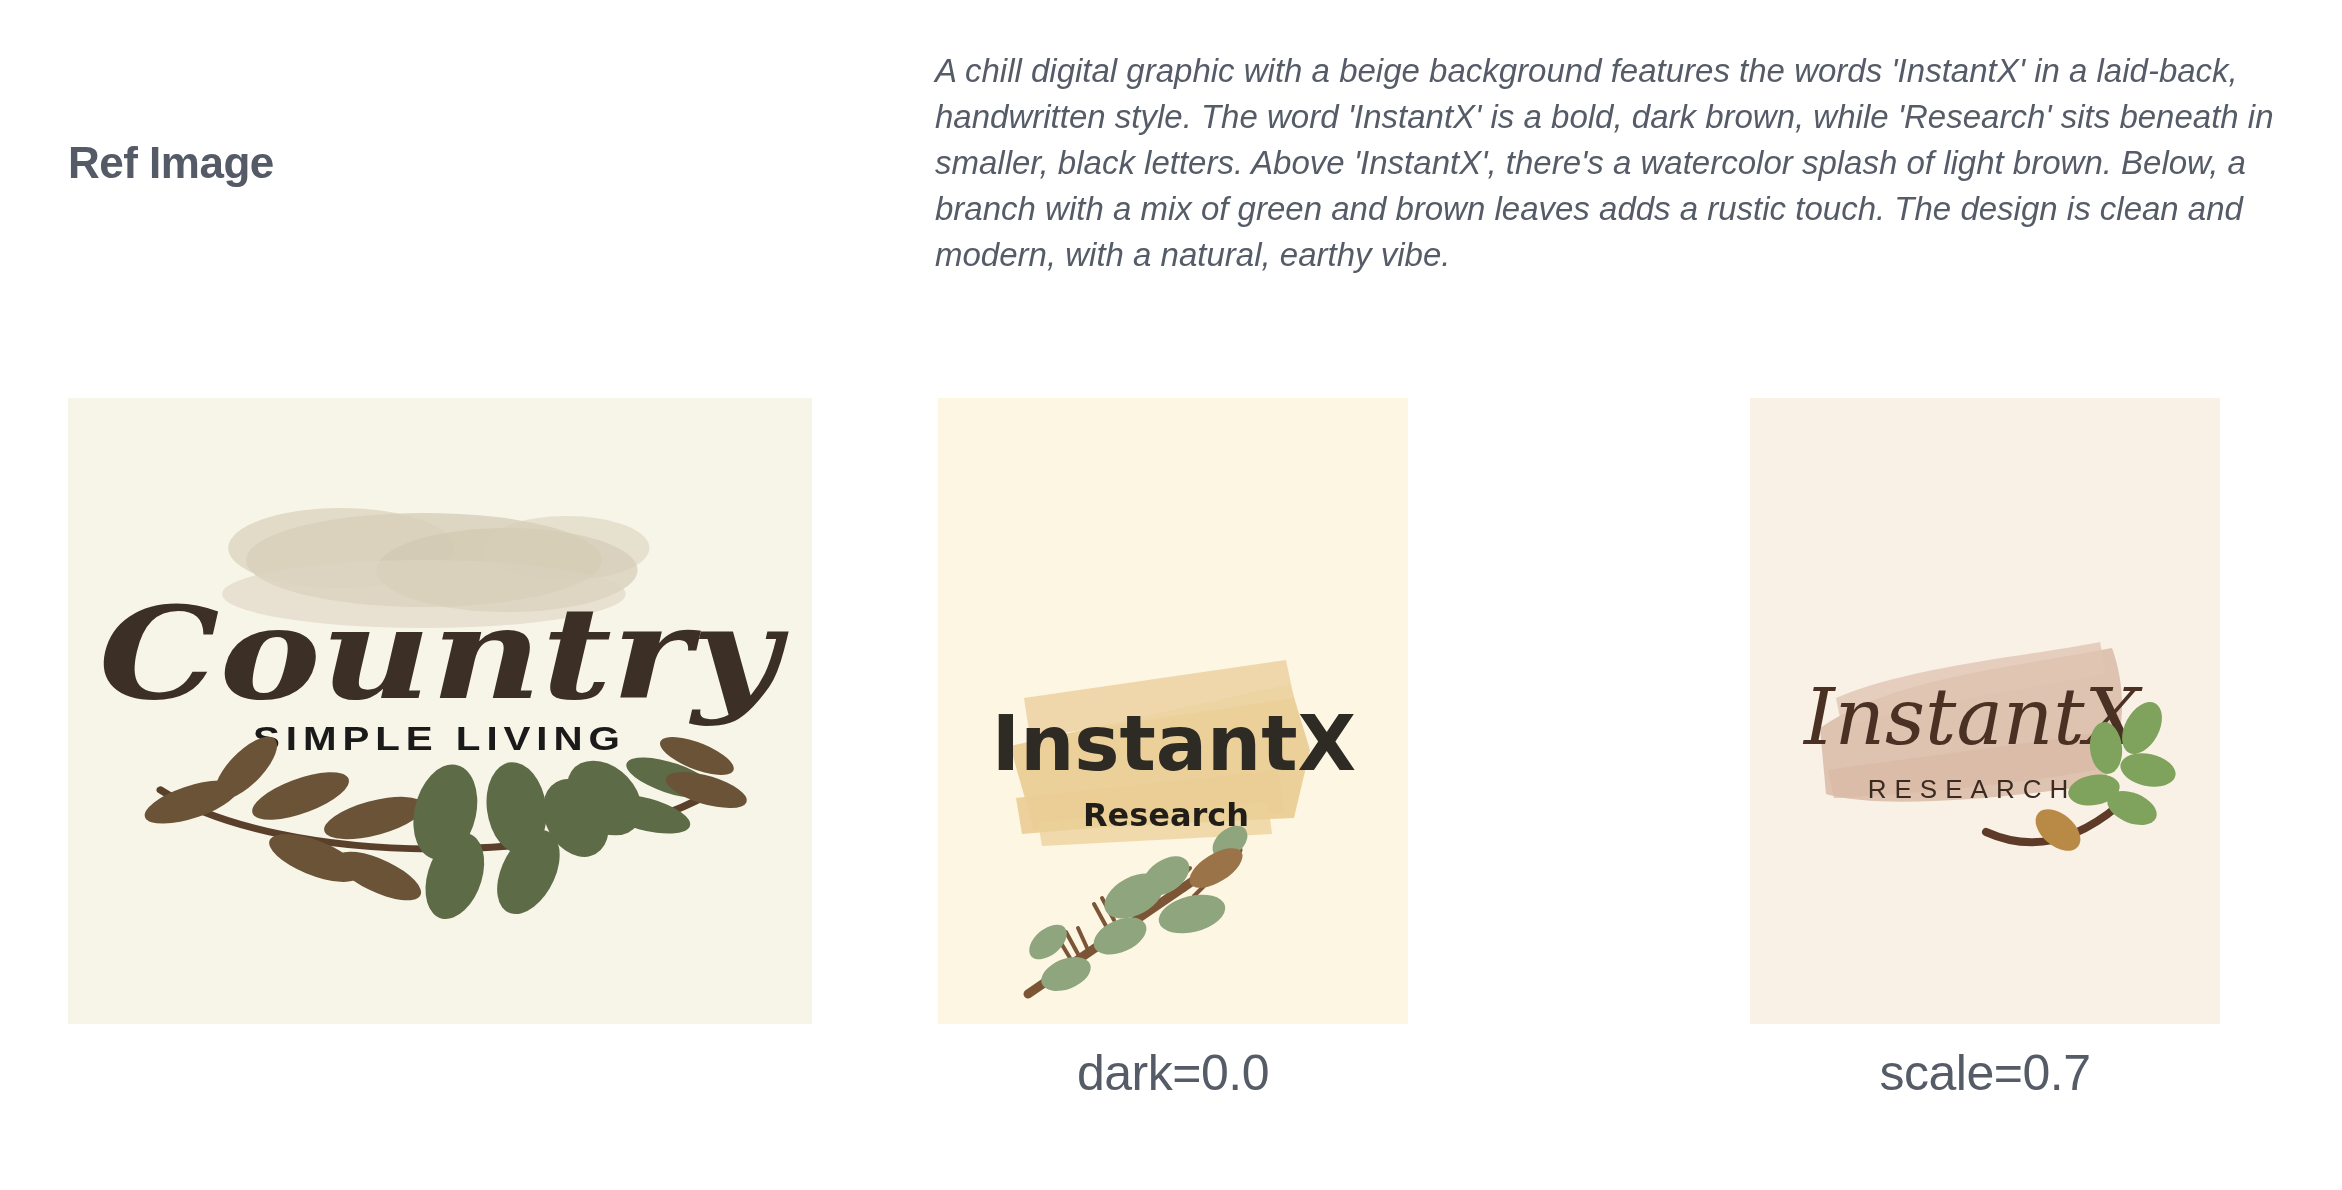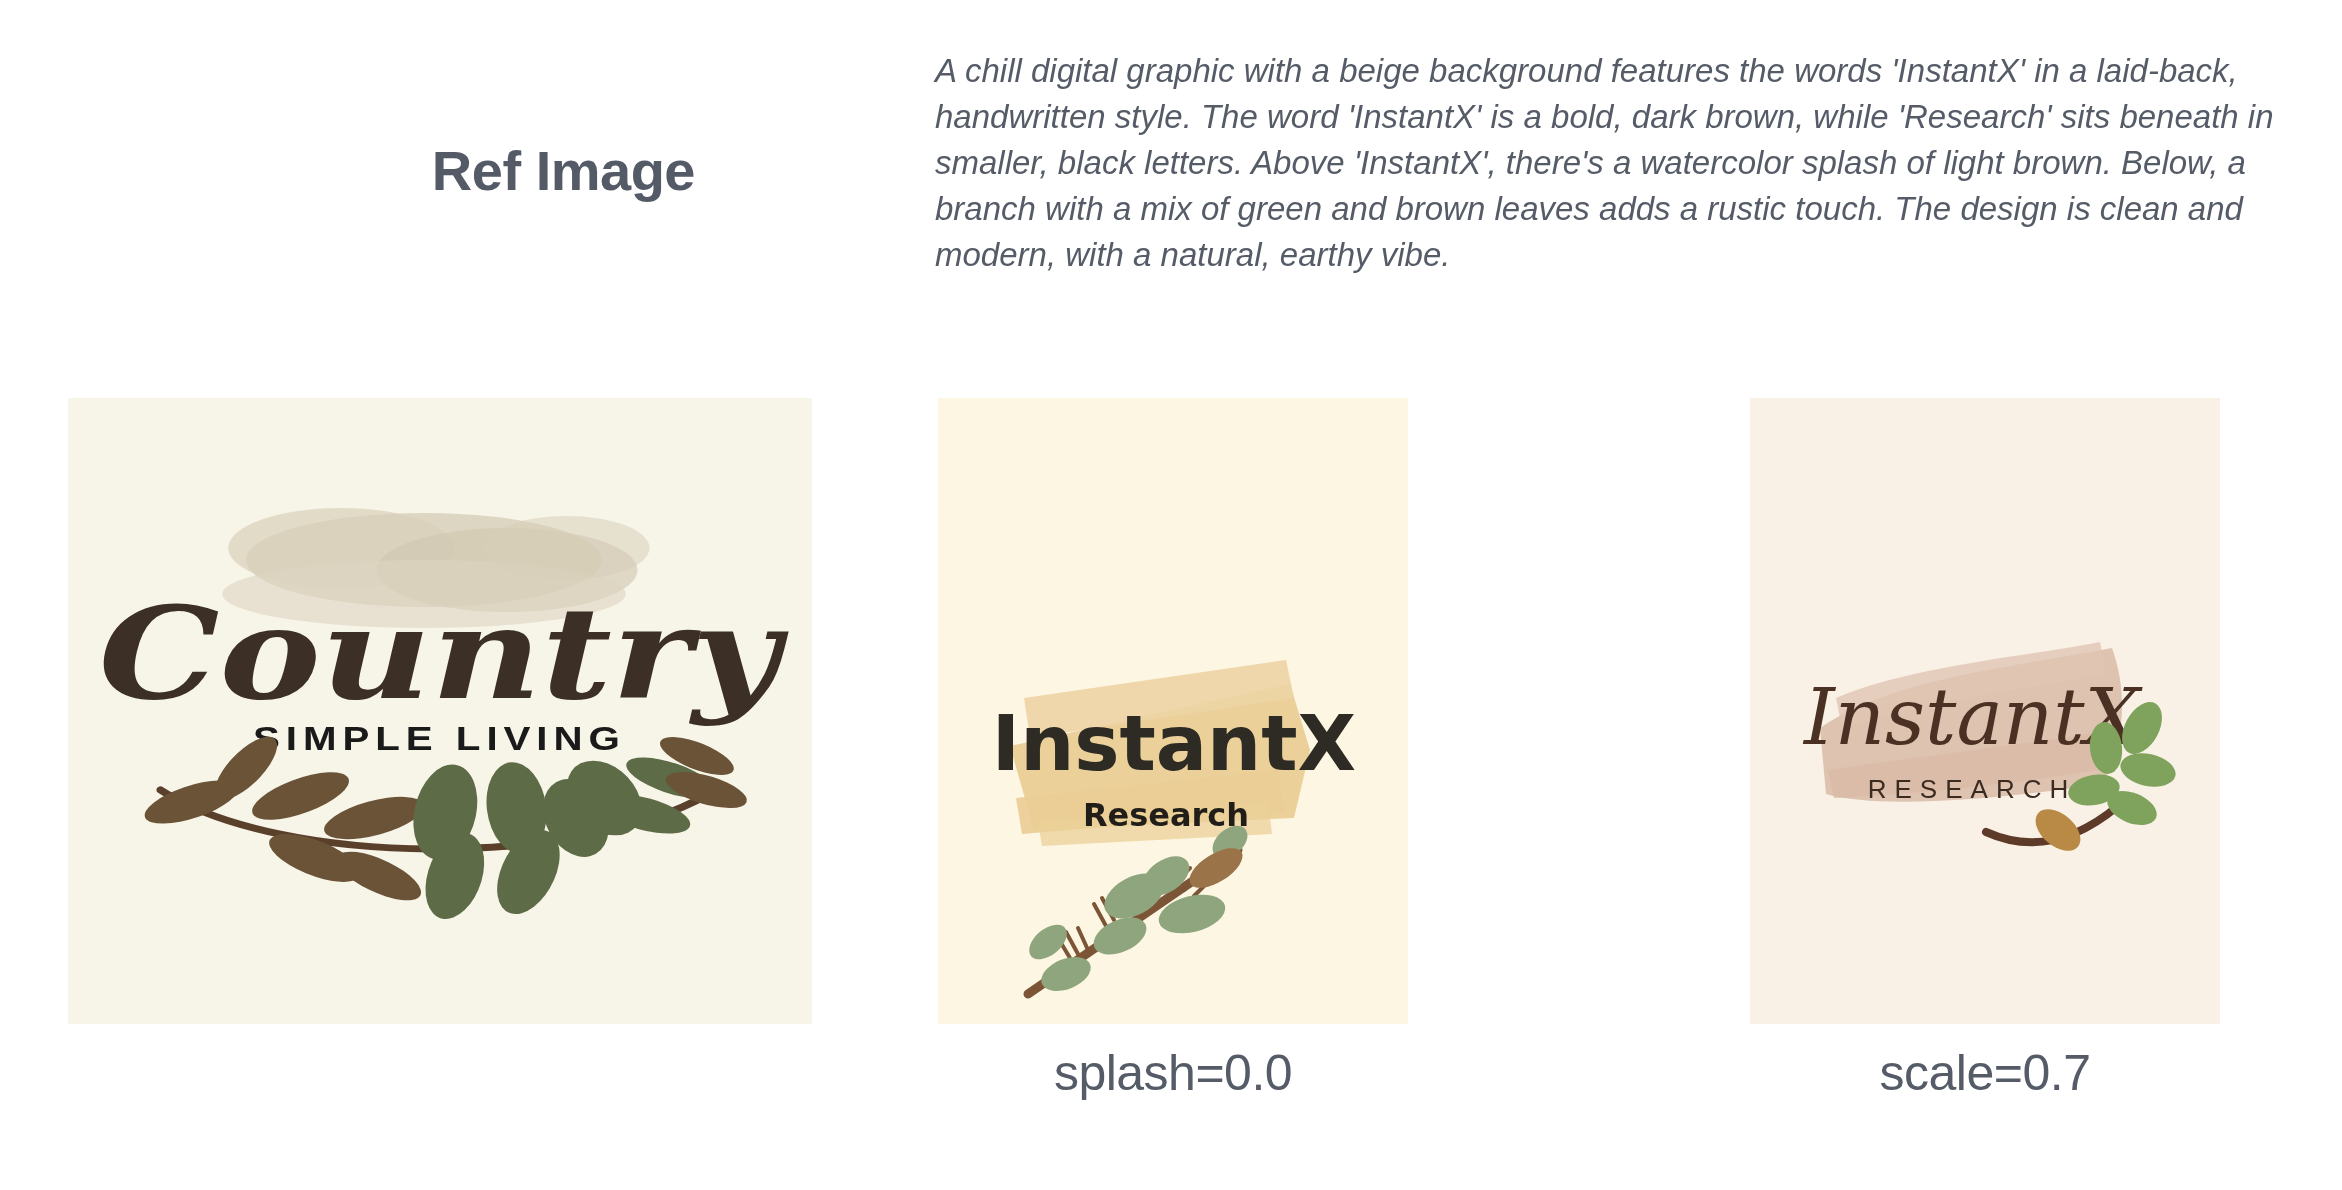--- a/index.html
+++ b/index.html
@@ -5,21 +5,21 @@
   html,body{margin:0;padding:0;}
   body{
     width:2342px;height:1190px;background:#ffffff;
     font-family:"Liberation Sans",sans-serif;overflow:hidden;position:relative;
   }
   .page{position:relative;width:2342px;height:1190px;}
 
   
   .ref-title{
     position:absolute;left:68px;top:138px;width:627px;
-    text-align:right;font-size:56px;font-weight:bold;
+    text-align:left;font-size:44px;font-weight:bold;
     color:#545b66;letter-spacing:-0.5px;
   }
   .caption-block{
     position:absolute;left:935px;top:48px;width:1390px;
     font-size:33px;line-height:46px;color:#555c67;
     font-weight:400;
     font-style:italic;
   }
 
   
@@ -157,16 +157,16 @@
           <ellipse cx="344" cy="392" rx="26" ry="15" transform="rotate(-10 344 392)"></ellipse>
           <ellipse cx="382" cy="410" rx="26" ry="15" transform="rotate(22 382 410)"></ellipse>
         </g>
         <g fill="#b98a46">
           <ellipse cx="308" cy="432" rx="26" ry="16" transform="rotate(40 308 432)"></ellipse>
         </g>
       </g>
     </svg>
   </div>
 
-  <div class="panel-caption cap-2">splash=0.0</div>
+  <div class="panel-caption cap-2">dark=0.0</div>
   <div class="panel-caption cap-3">scale=0.7</div>
 
 </div>
 
 </body></html>

